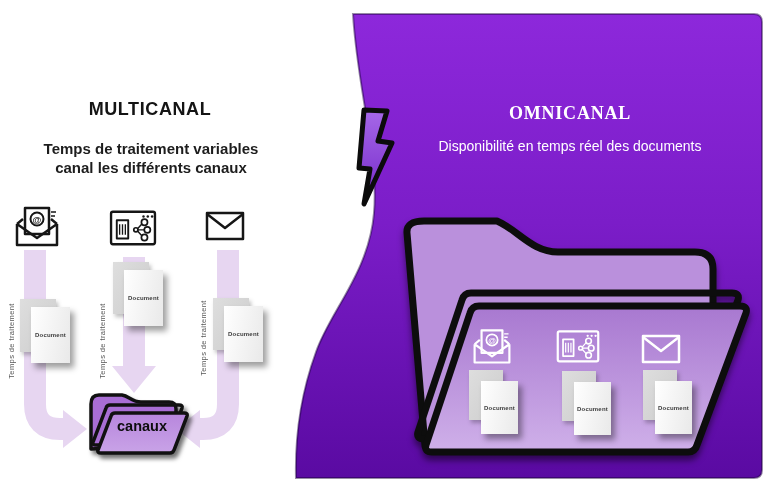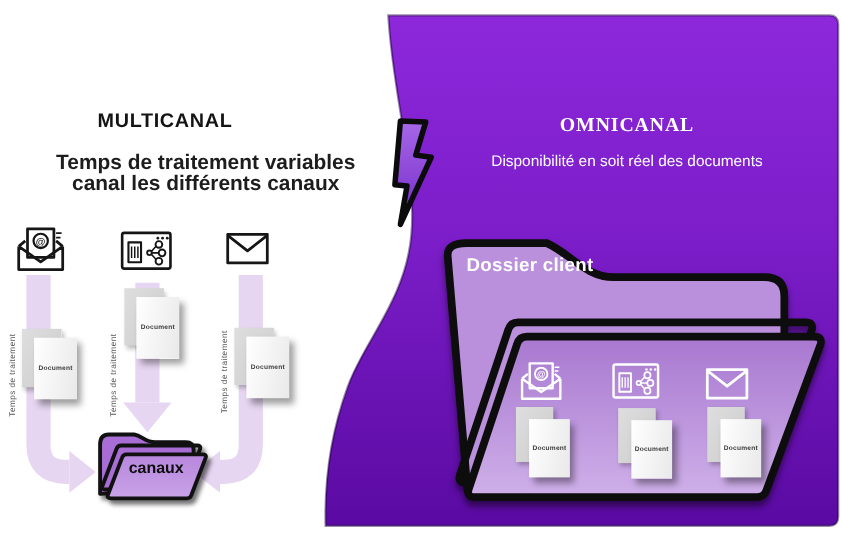--- a/index.html
+++ b/index.html
@@ -7,21 +7,21 @@
     position:relative;width:765px;height:494px;overflow:hidden;
     background:#ffffff;font-family:"Liberation Sans",sans-serif;border-radius:26px;
   }
   .abs{position:absolute;}
   svg text{font-family:"Liberation Sans",sans-serif;}
 
   
   .left-title{left:0;top:99px;width:300px;text-align:center;
     font-size:18px;font-weight:800;letter-spacing:.6px;color:#141414;}
   .left-sub{left:0;top:139px;width:302px;text-align:center;
-    font-size:19px;font-weight:700;color:#1d1d1d;line-height:19px;padding-left:36px;}
+    font-size:15px;font-weight:700;color:#1d1d1d;line-height:19px;}
   .right-title{left:385px;top:103px;width:370px;text-align:center;
     font-size:18px;font-weight:800;letter-spacing:.8px;color:#ffffff;font-family:Liberation Serif, serif;}
   .right-sub{left:385px;top:136px;width:370px;text-align:center;
     font-size:14px;font-weight:400;color:#ffffff;line-height:21px;}
 
   
   .v-label{width:112px;height:12px;font-size:7.5px;color:#575757;
     letter-spacing:.4px;text-align:center;transform:rotate(-90deg);white-space:nowrap;}
 
   
@@ -151,24 +151,23 @@
   <div class="abs doc" style="left:224px;top:306px;width:39px;height:56px;">
     <span>Document</span>
     </div>
 
   <div class="abs small-folder-label">
     <div>canaux</div>
   </div>
 
   <div class="abs right-title">OMNICANAL</div>
   <div class="abs right-sub">
-    <div>Disponibilité en soit réel des documents</div>
+    <div>Disponibilité en temps réel des documents</div>
   </div>
 
-  <div class="abs big-folder-label">Dossier client</div>
 
   <svg class="abs icon-white" style="left:472px;top:326px;" width="40" height="40" viewBox="0 0 46 44" fill="none" stroke="currentColor" stroke-width="2.5" stroke-linejoin="round">
     <rect x="11" y="4" width="24" height="26"></rect>
     <circle cx="23" cy="15" r="6.5" stroke-width="2"></circle>
     <text x="23" y="18.5" text-anchor="middle" font-size="9" font-weight="bold" fill="currentColor" stroke="none">@</text>
     <path d="M37,8 h5 M37,12 h4" stroke-width="1.6"></path>
     <path d="M3,20 L9,15 M37,15 L43,20 M3,20 V41 H43 V20 M3,20 L23,34 L43,20"></path>
   </svg>
   <svg class="abs icon-white" style="left:556px;top:326px;" width="44" height="39" viewBox="0 0 50 44" fill="none" stroke="currentColor" stroke-width="2.5" stroke-linejoin="round">
     <rect x="2" y="6" width="46" height="34" rx="2"></rect>

